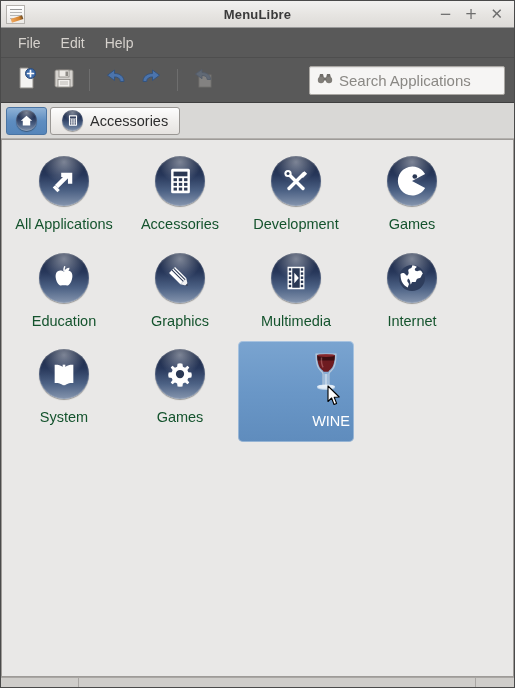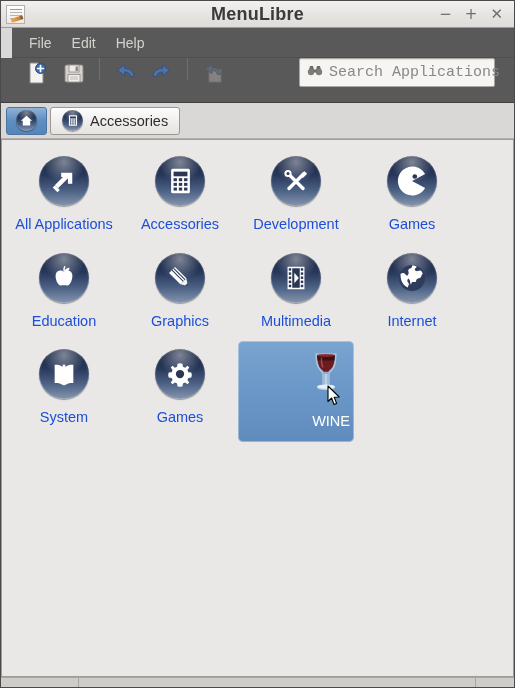--- a/index.html
+++ b/index.html
@@ -41,54 +41,52 @@
         #b5b5b5 9px 10px, transparent 10px 13px);
   }
   .app-icon .pencil {
     position: absolute; right: 1px; bottom: 2px;
     width: 12px; height: 4px;
     background: linear-gradient(to right, #f0a860 0%, #d4832e 70%, #6b4a22 100%);
     transform: rotate(-18deg);
   }
   .title-text {
     position: absolute; left: 0; right: 0; text-align: center;
-    font-size: 18px; font-weight: bold; color: #3a3a3a;
+    font-size: 13px; font-weight: bold; color: #3a3a3a;
     letter-spacing: .2px; pointer-events: none;
   }
   .win-buttons {
     margin-left: auto; display: flex; align-items: center;
     gap: 13px; padding-right: 11px; z-index: 2;
   }
   .win-btn {
     font-size: 15px; color: #6e6e6e; line-height: 1;
     cursor: default; font-family: "DejaVu Sans", sans-serif;
   }
 
   
   .menubar {
     height: 30px; flex: 0 0 30px;
     background: #595959;
     display: flex; align-items: center;
     padding-left: 9px; gap: 4px;
     border-bottom: 1px solid #4e4e4e;
-    margin-left: 11px;
   }
   .menu-item {
     font-size: 14px; color: #d6d2cd;
     padding: 3px 8px; cursor: default;
   }
 
   
   .toolbar {
     height: 45px; flex: 0 0 45px;
     background: #595959;
-    display: flex; align-items: flex-start;
-    padding: 0 19px; gap: 3px;
+    display: flex; align-items: center;
+    padding: 0 9px; gap: 3px;
     border-bottom: 1px solid #3f3f3f;
-    font-family: Liberation Mono, monospace;
   }
   .tb-btn {
     width: 34px; height: 34px;
     display: flex; align-items: center; justify-content: center;
     cursor: default; position: relative;
   }
   .tb-btn.disabled { opacity: .38; }
   .tb-sep {
     width: 1px; height: 22px; background: #6e6e6e;
     margin: 0 5px; flex: 0 0 1px;
@@ -161,21 +159,21 @@
     row-gap: 0;
   }
   .cell {
     width: 116px;
     padding: 8px 4px 10px;
     display: flex; flex-direction: column; align-items: center;
     cursor: default; border-radius: 5px;
   }
   .cell .label {
     margin-top: 9px;
-    font-size: 14.5px; color: #1d4ed8;
+    font-size: 14.5px; color: #14532d;
     text-align: center; line-height: 1.35;
     word-break: break-all;
   }
   .cell.selected {
     background: linear-gradient(to bottom, #7aa4d0 0%, #6a97c7 50%, #5f8cbd 100%);
     box-shadow: inset 0 0 0 1px rgba(255,255,255,.35);
     align-items: flex-end;
   }
   .cell.selected .label { color: #ffffff; }
 

